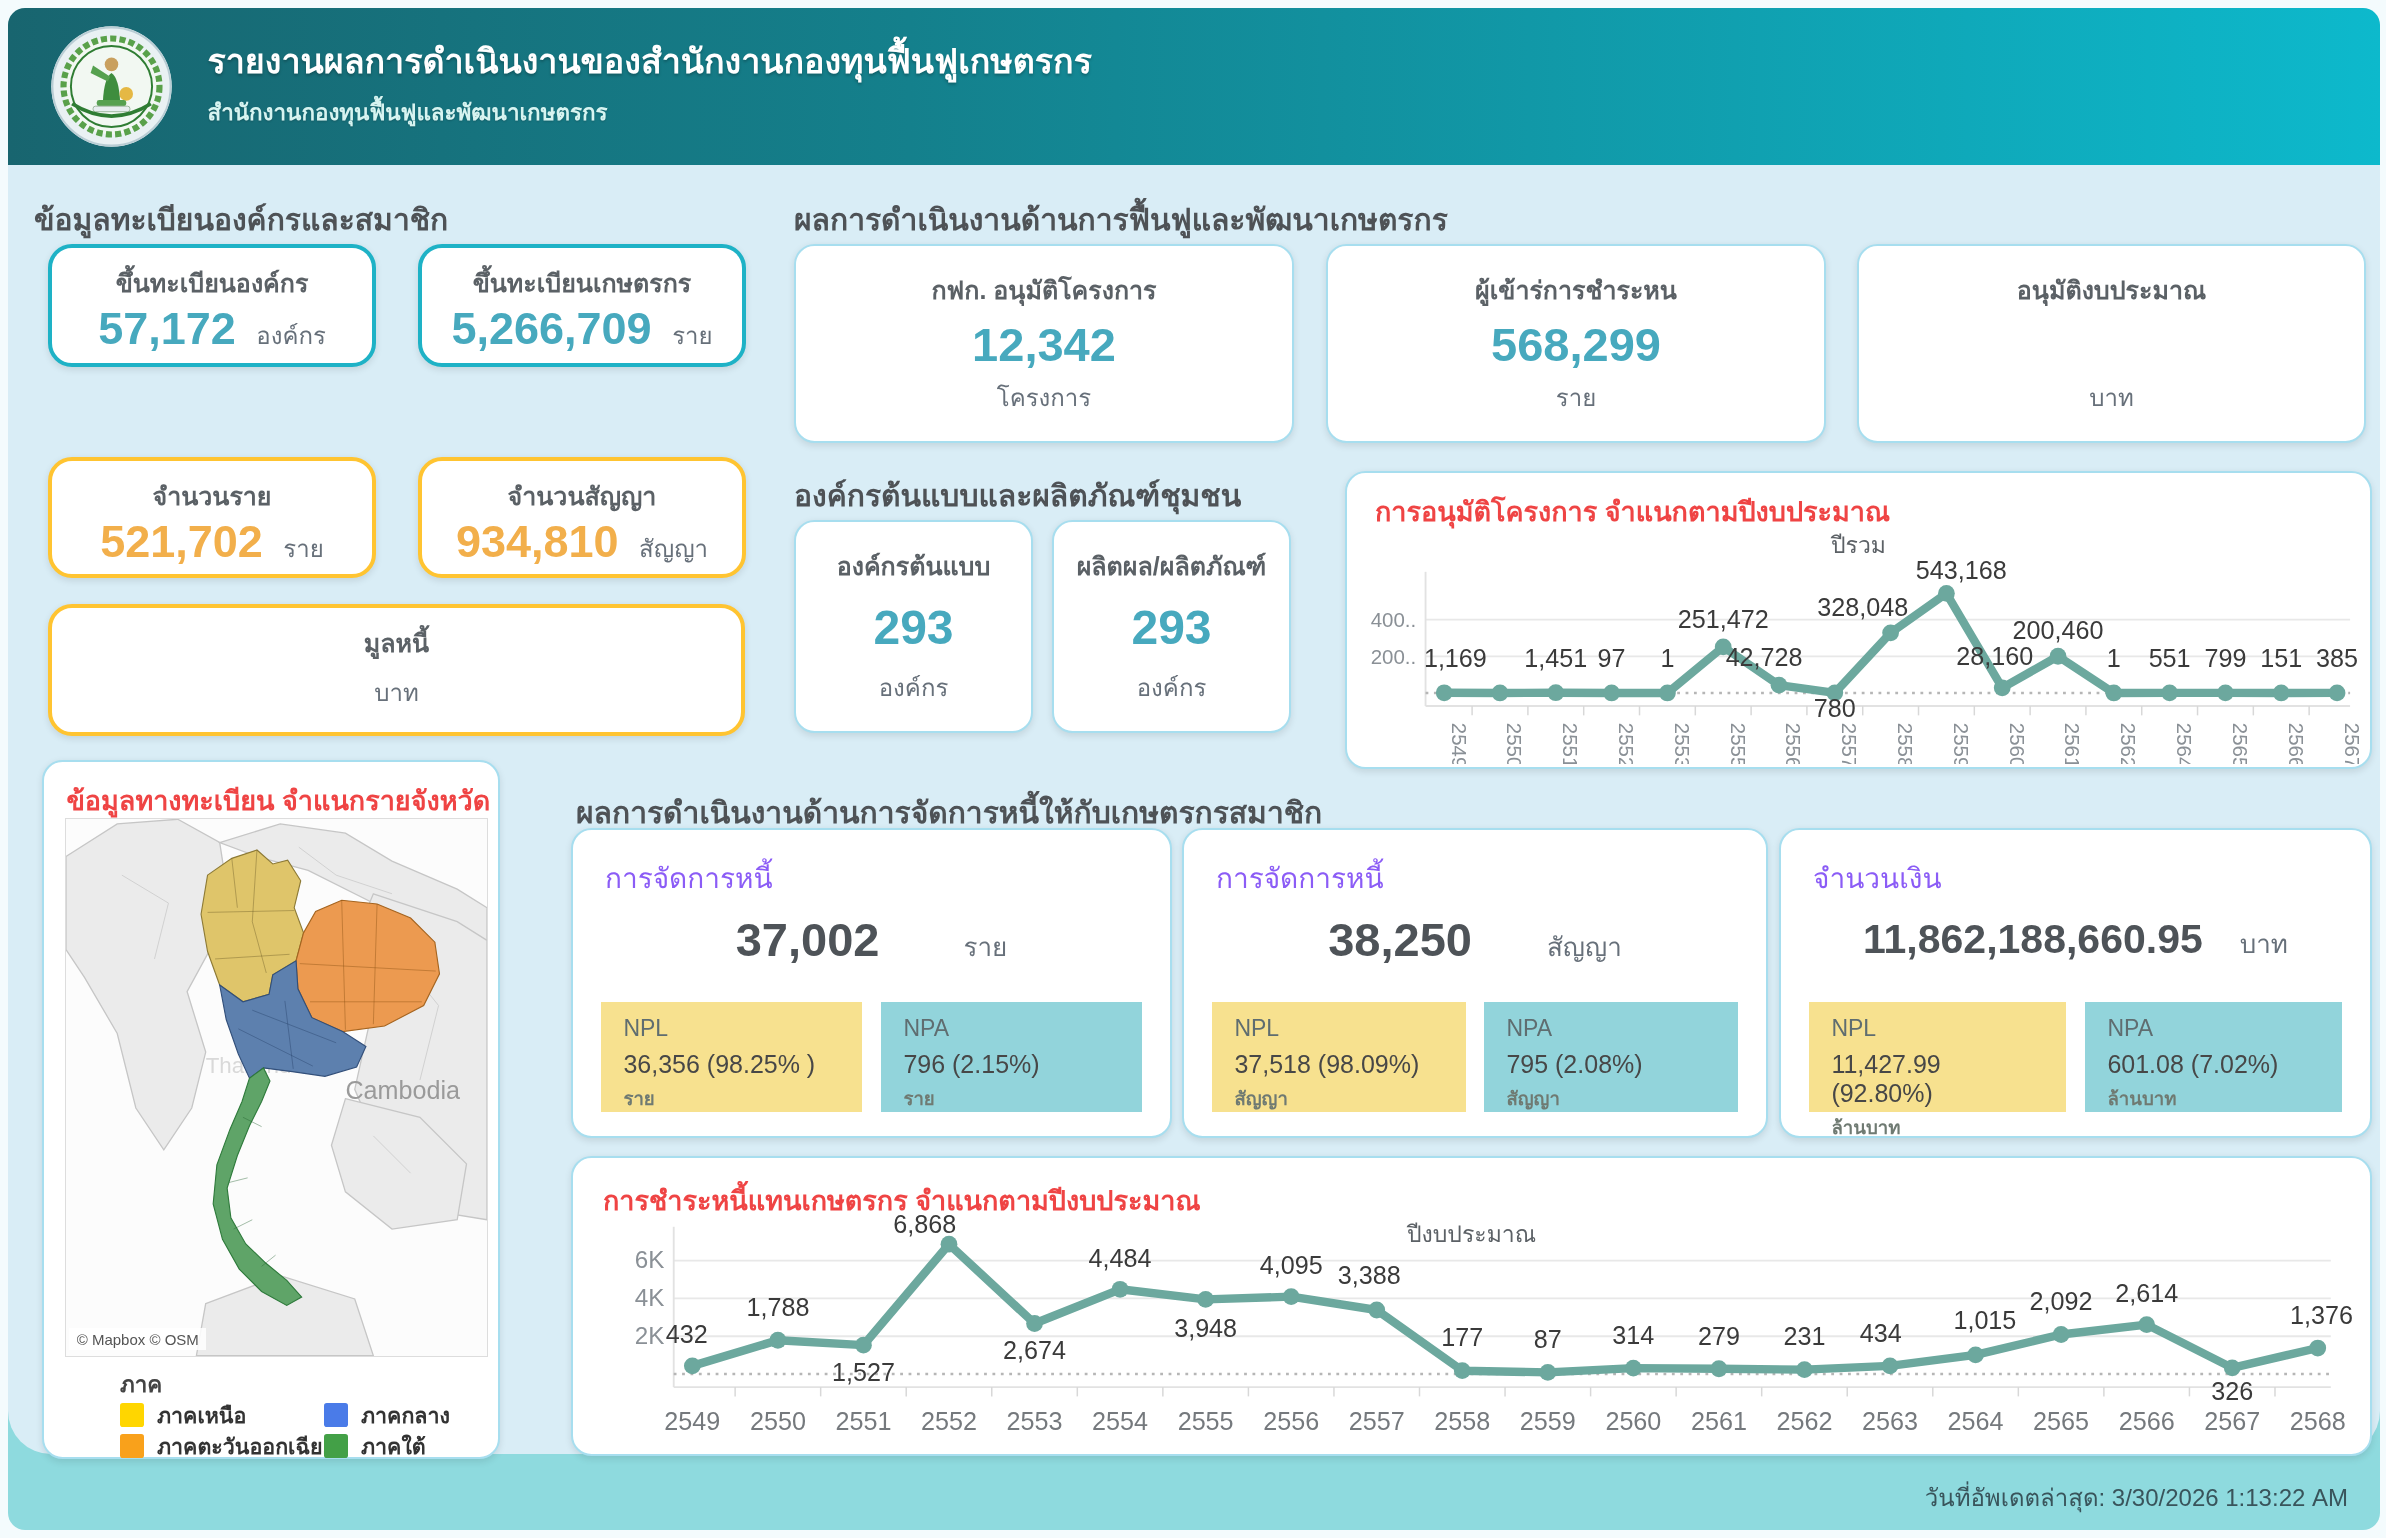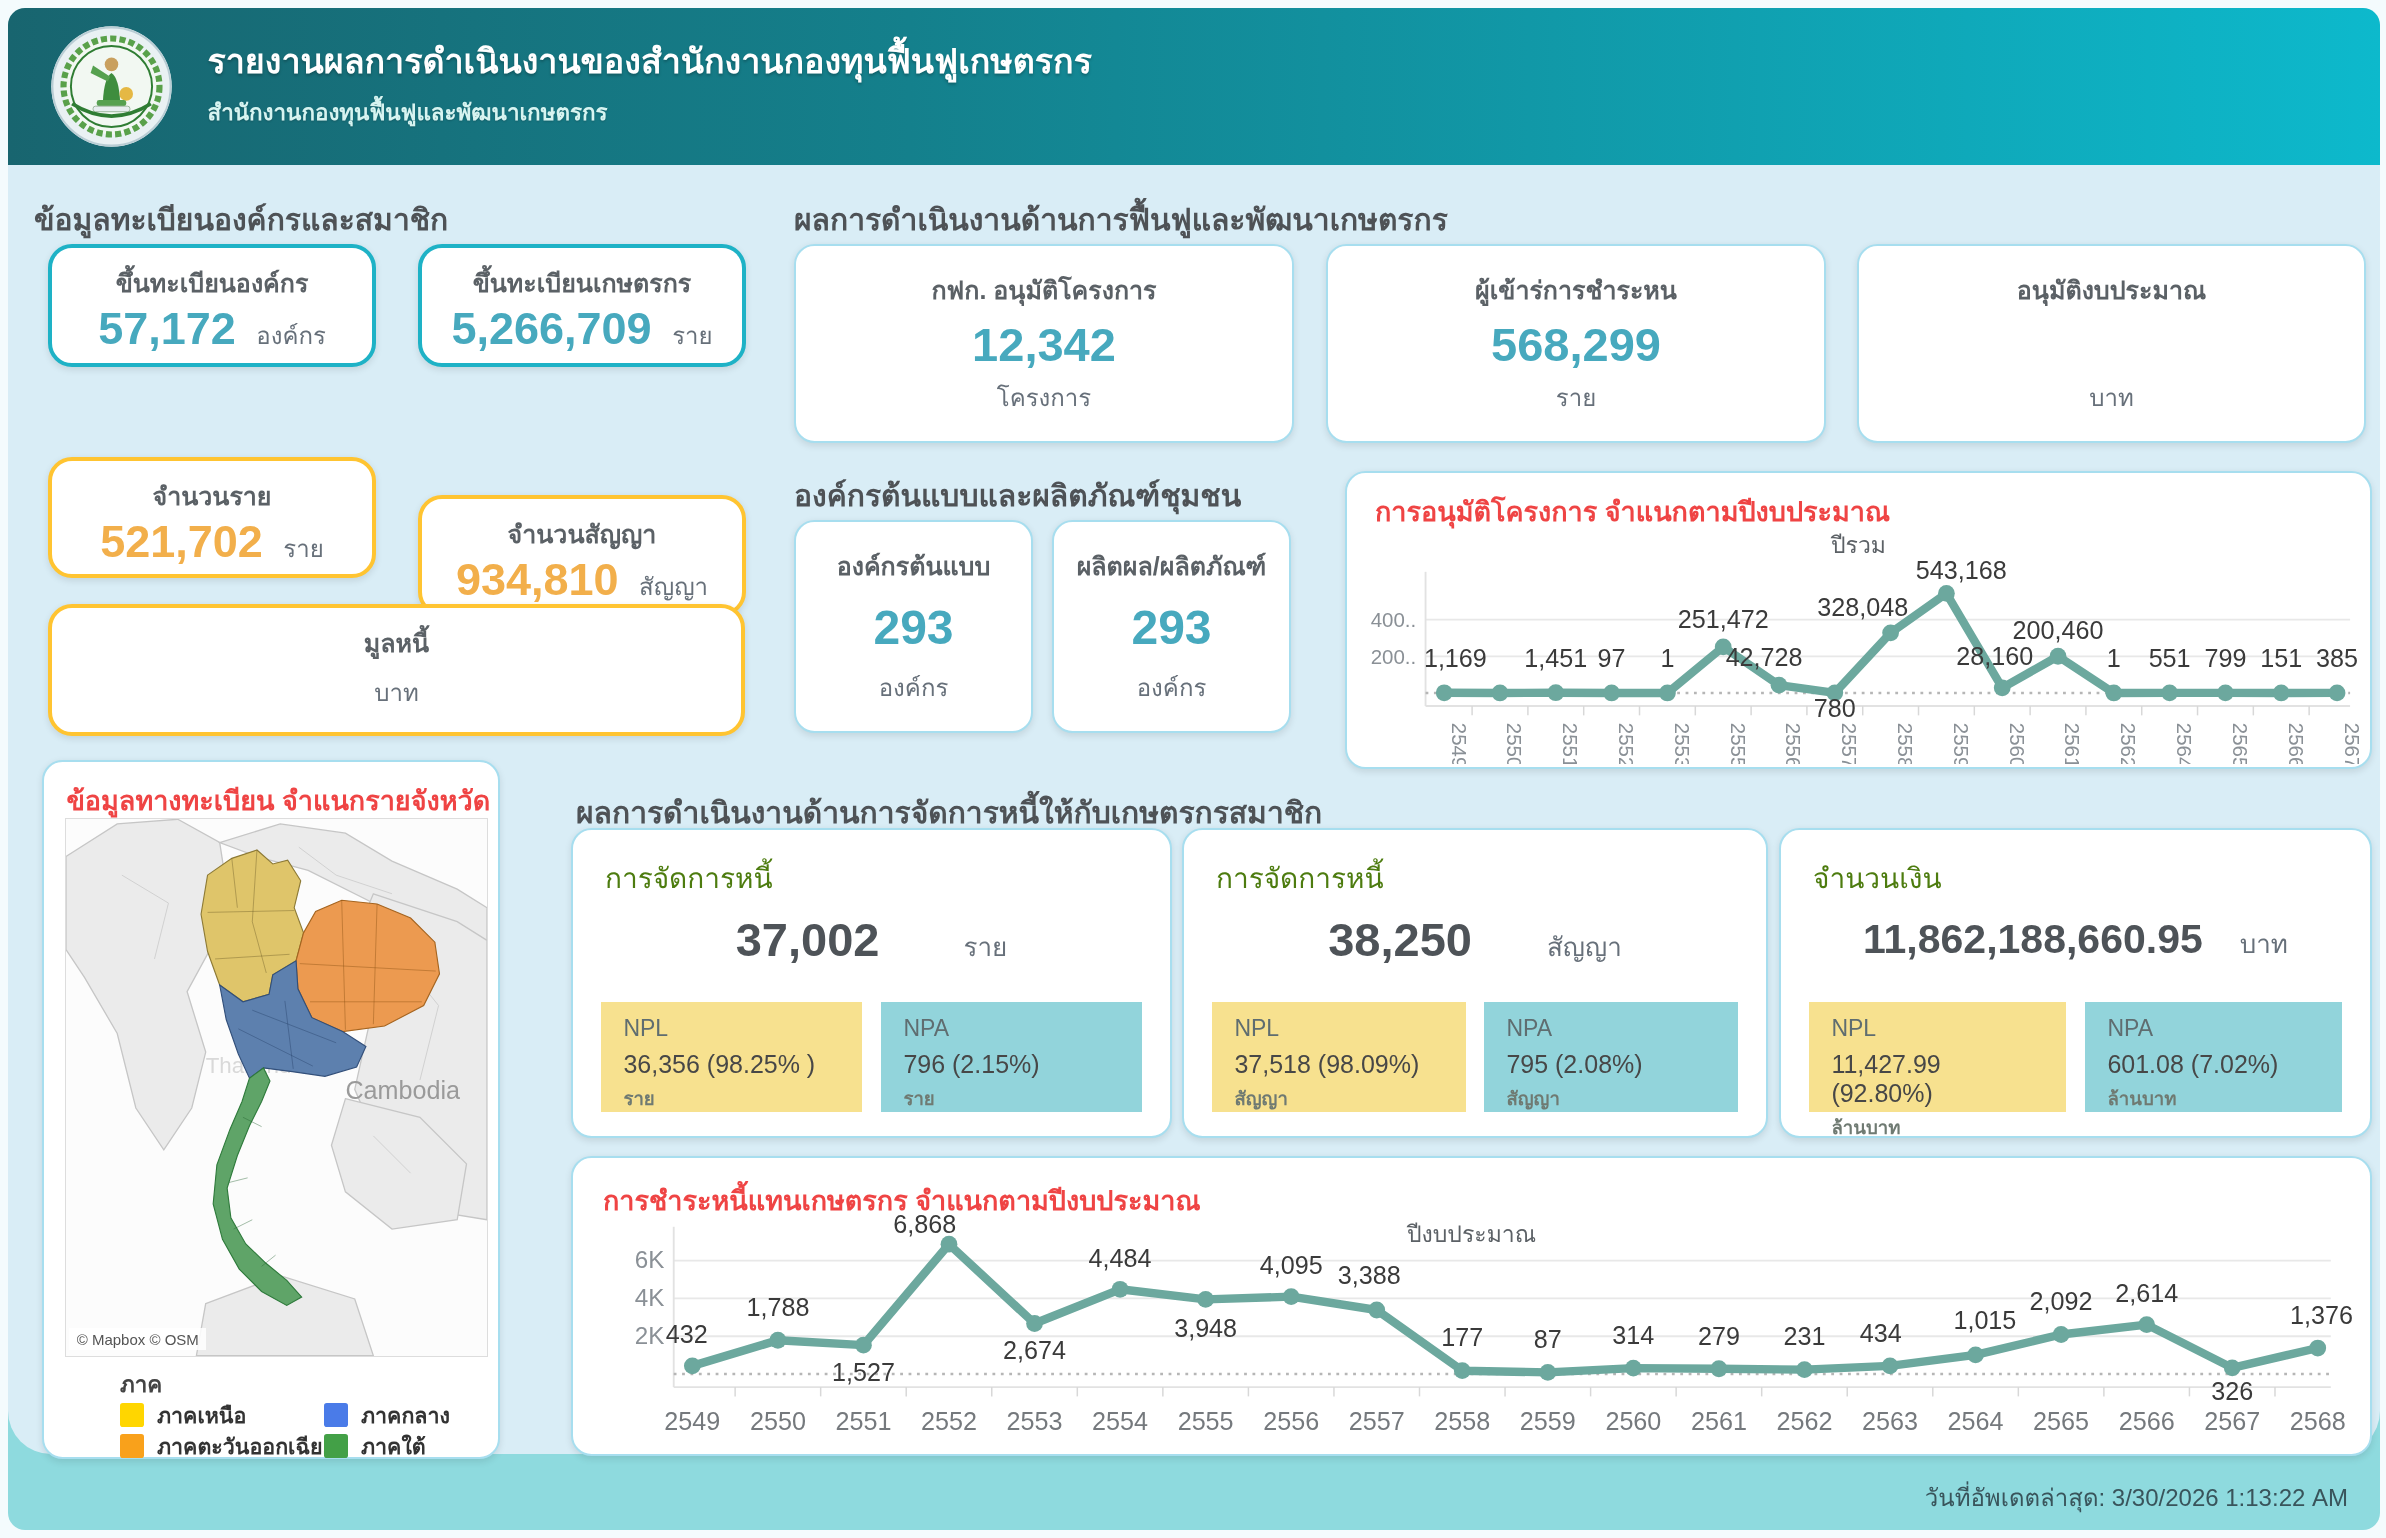--- a/index.html
+++ b/index.html
@@ -19,21 +19,21 @@
   .card{background:#fff;border-radius:24px;box-shadow:0 2.8px 7.5px rgba(0,0,0,.10);}
   .b-teal{border:4.7px solid #1EB2C6;}
   .b-yellow{border:4.7px solid #FFC431;}
   .b-thin{border:2.3px solid #A7DEEF;border-radius:20.5px;}
   .kpi{display:flex;flex-direction:column;align-items:center;justify-content:space-between;box-sizing:border-box;}
   .kpi-label{font-size:25px;color:#5B6166;font-weight:bold;}
   .kpi-valrow{display:flex;align-items:baseline;gap:20.5px;}
   .val-teal{color:#47A9BE;font-weight:bold;}
   .val-orange{color:#F2AF4B;font-weight:bold;}
   .unit{color:#67707A;font-size:24px;}
-  .dm-title{font-size:28px;color:#4d7c0f;text-align:right;}
+  .dm-title{font-size:28px;color:#8b5cf6;text-align:right;}
   .dm-val{font-size:47px;font-weight:bold;color:#4E5358;}
   .chip{border-radius:0;box-sizing:border-box;padding:13px 22.4px;}
   .chip .c-label{font-size:23px;color:#5f6d70;}
   .chip .c-val{font-size:25px;color:#474747;margin-top:7.5px;}
   .chip .c-unit{font-size:18.6px;color:#6f7a72;margin-top:5.6px;font-weight:bold;}
   .chart-title{font-size:27px;color:#ef4444;font-weight:bold;}
   .axis-title{font-size:23px;color:#5c6166;}
   .ytick{font-size:22px;fill:#8a9096;}
   .xtick{font-size:22px;fill:#8a9096;}
   .xtick2{font-size:27px;fill:#75797d;}
@@ -90,21 +90,21 @@
   </div>
 
 
   <div class="abs card b-yellow kpi" style="left:48px;top:457px;width:328px;height:121px;padding:15px 9.3px 18.6px;">
     <div class="kpi-label">จำนวนราย</div>
     <div class="kpi-valrow">
       <span class="val-orange" style="font-size:45px;">521,702</span>
       <span class="unit">ราย</span>
     </div>
   </div>
-  <div class="abs card b-yellow kpi" style="left:418px;top:457px;width:328px;height:121px;padding:15px 9.3px 18.6px;margin-top:38px;">
+  <div class="abs card b-yellow kpi" style="left:418px;top:457px;width:328px;height:121px;padding:15px 9.3px 18.6px;">
     <div class="kpi-label">จำนวนสัญญา</div>
     <div class="kpi-valrow">
       <span class="val-orange" style="font-size:45px;">934,810</span>
       <span class="unit">สัญญา</span>
     </div>
   </div>
   <div class="abs card b-yellow kpi" style="left:48px;top:604px;width:697px;height:132px;padding:15px 9.3px 20.5px;">
     <div class="kpi-label">มูลหนี้</div>
     <div class="kpi-valrow">
       <span class="unit">บาท</span>

